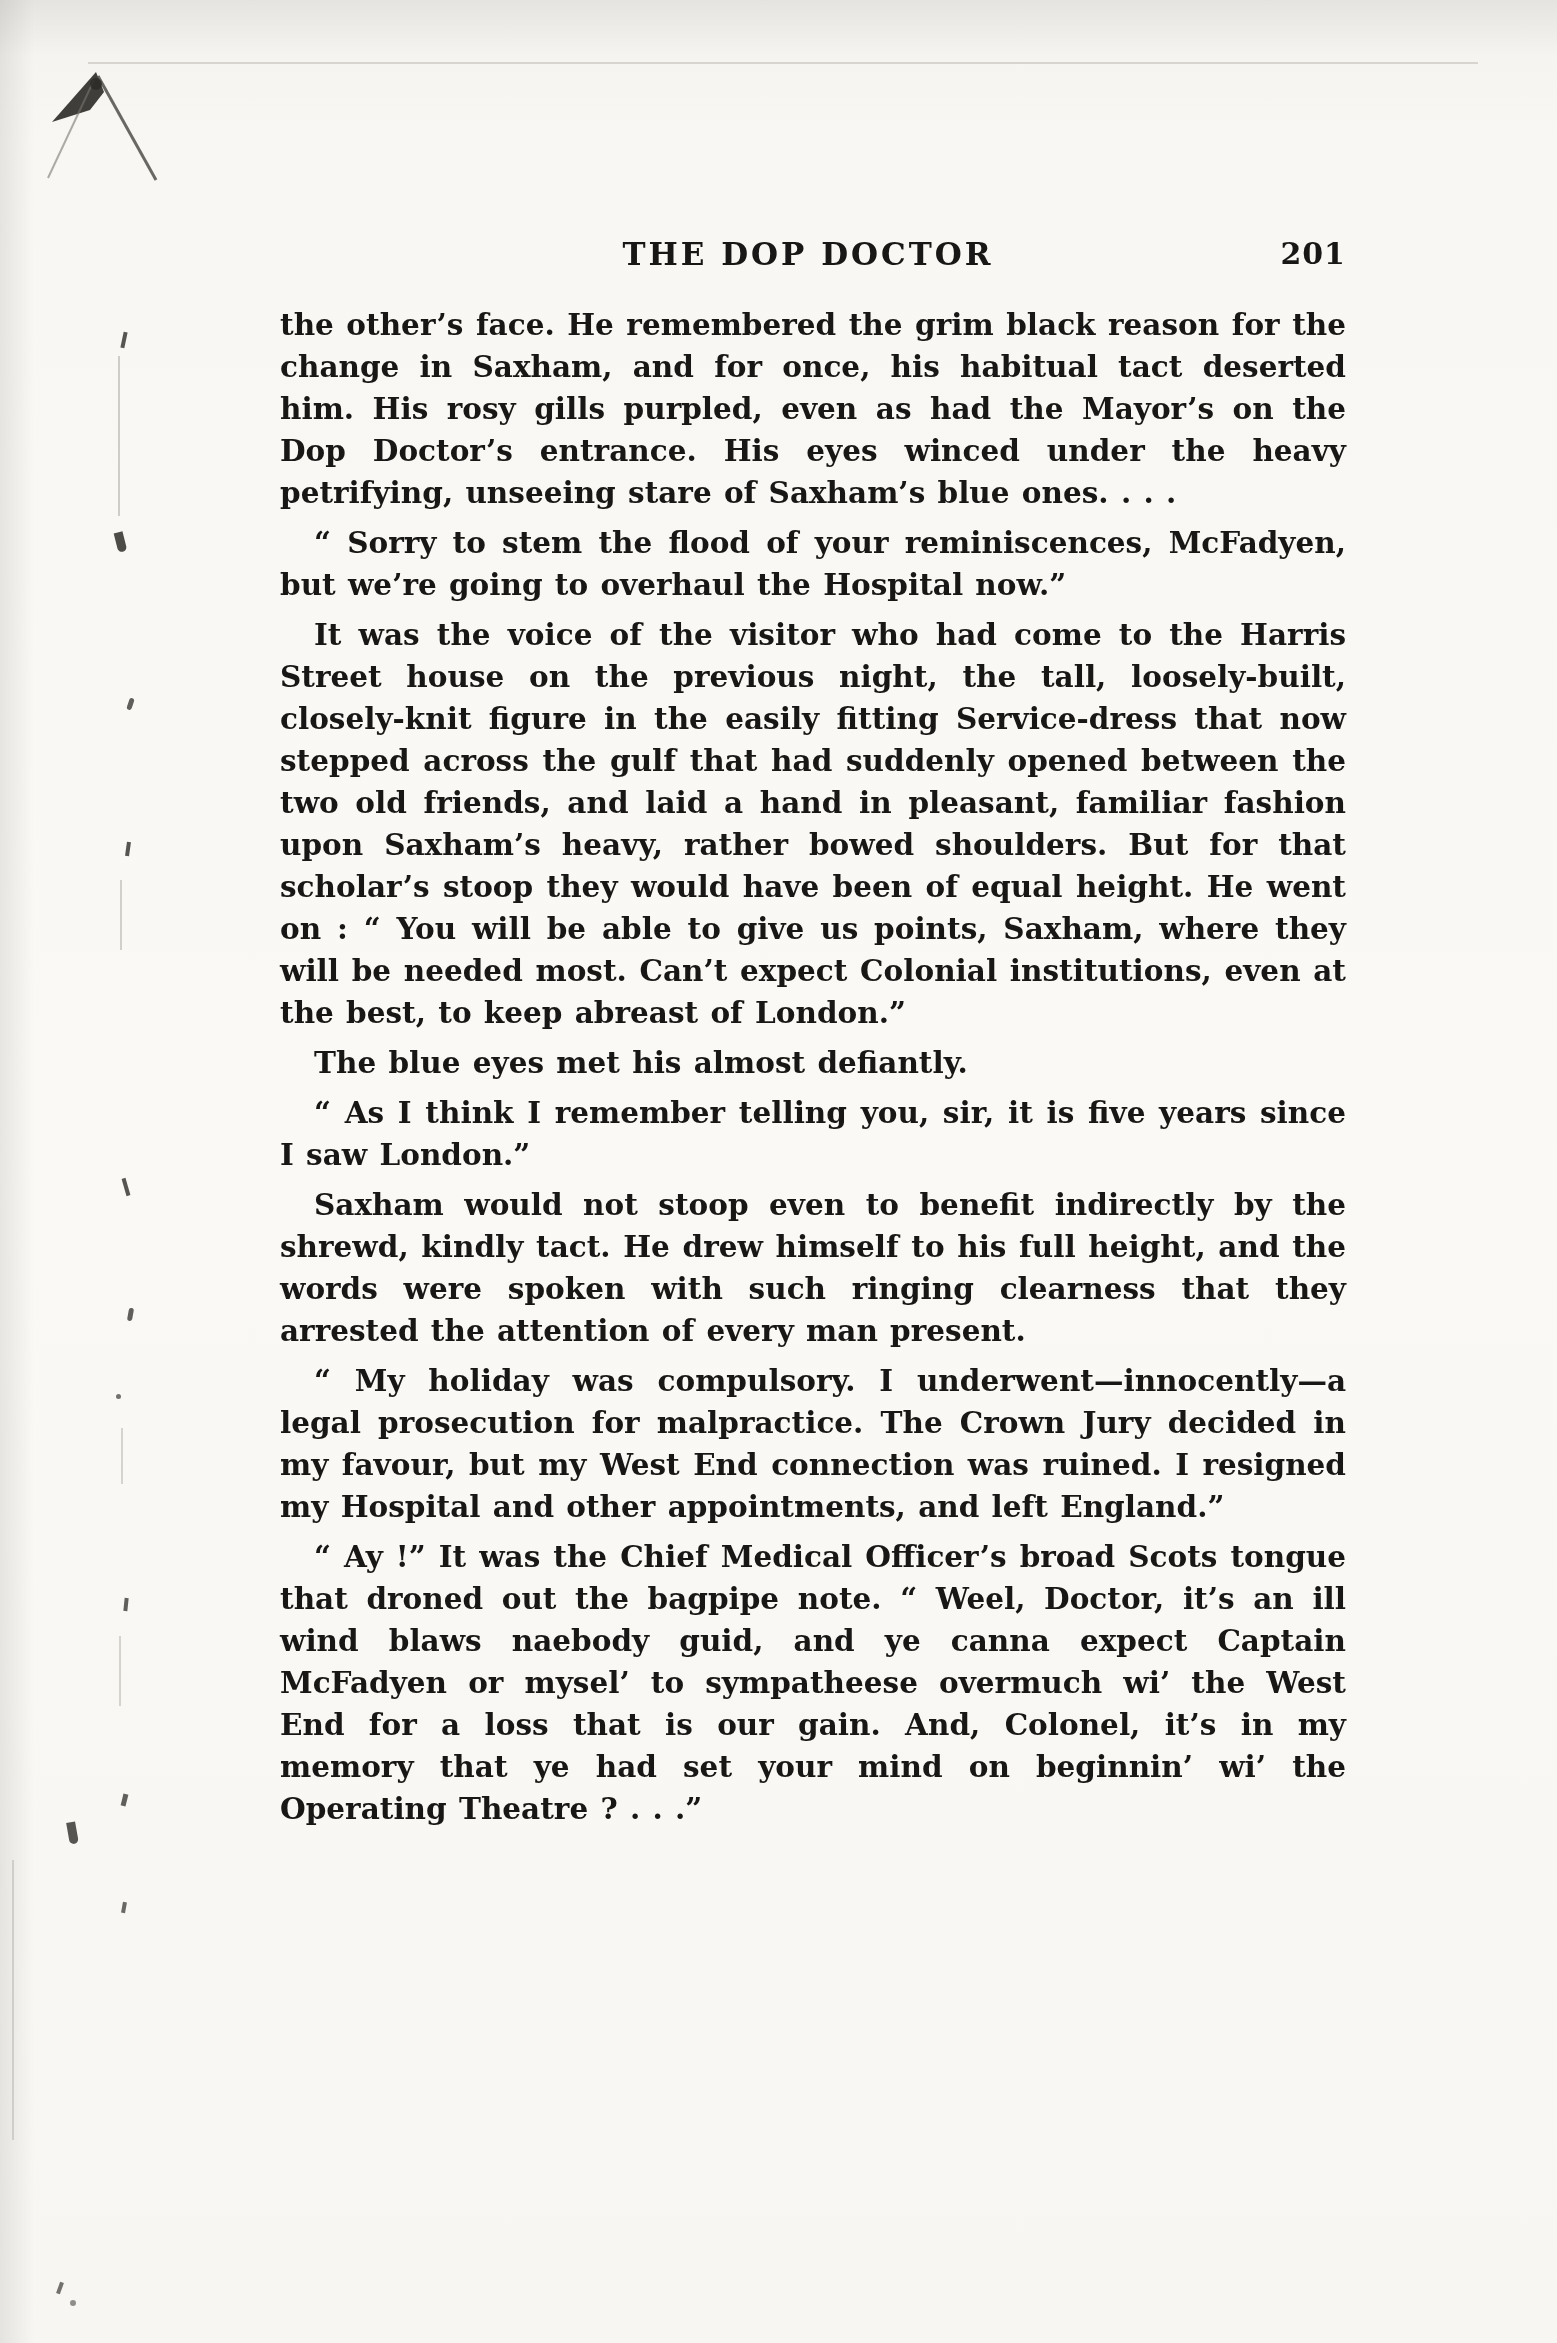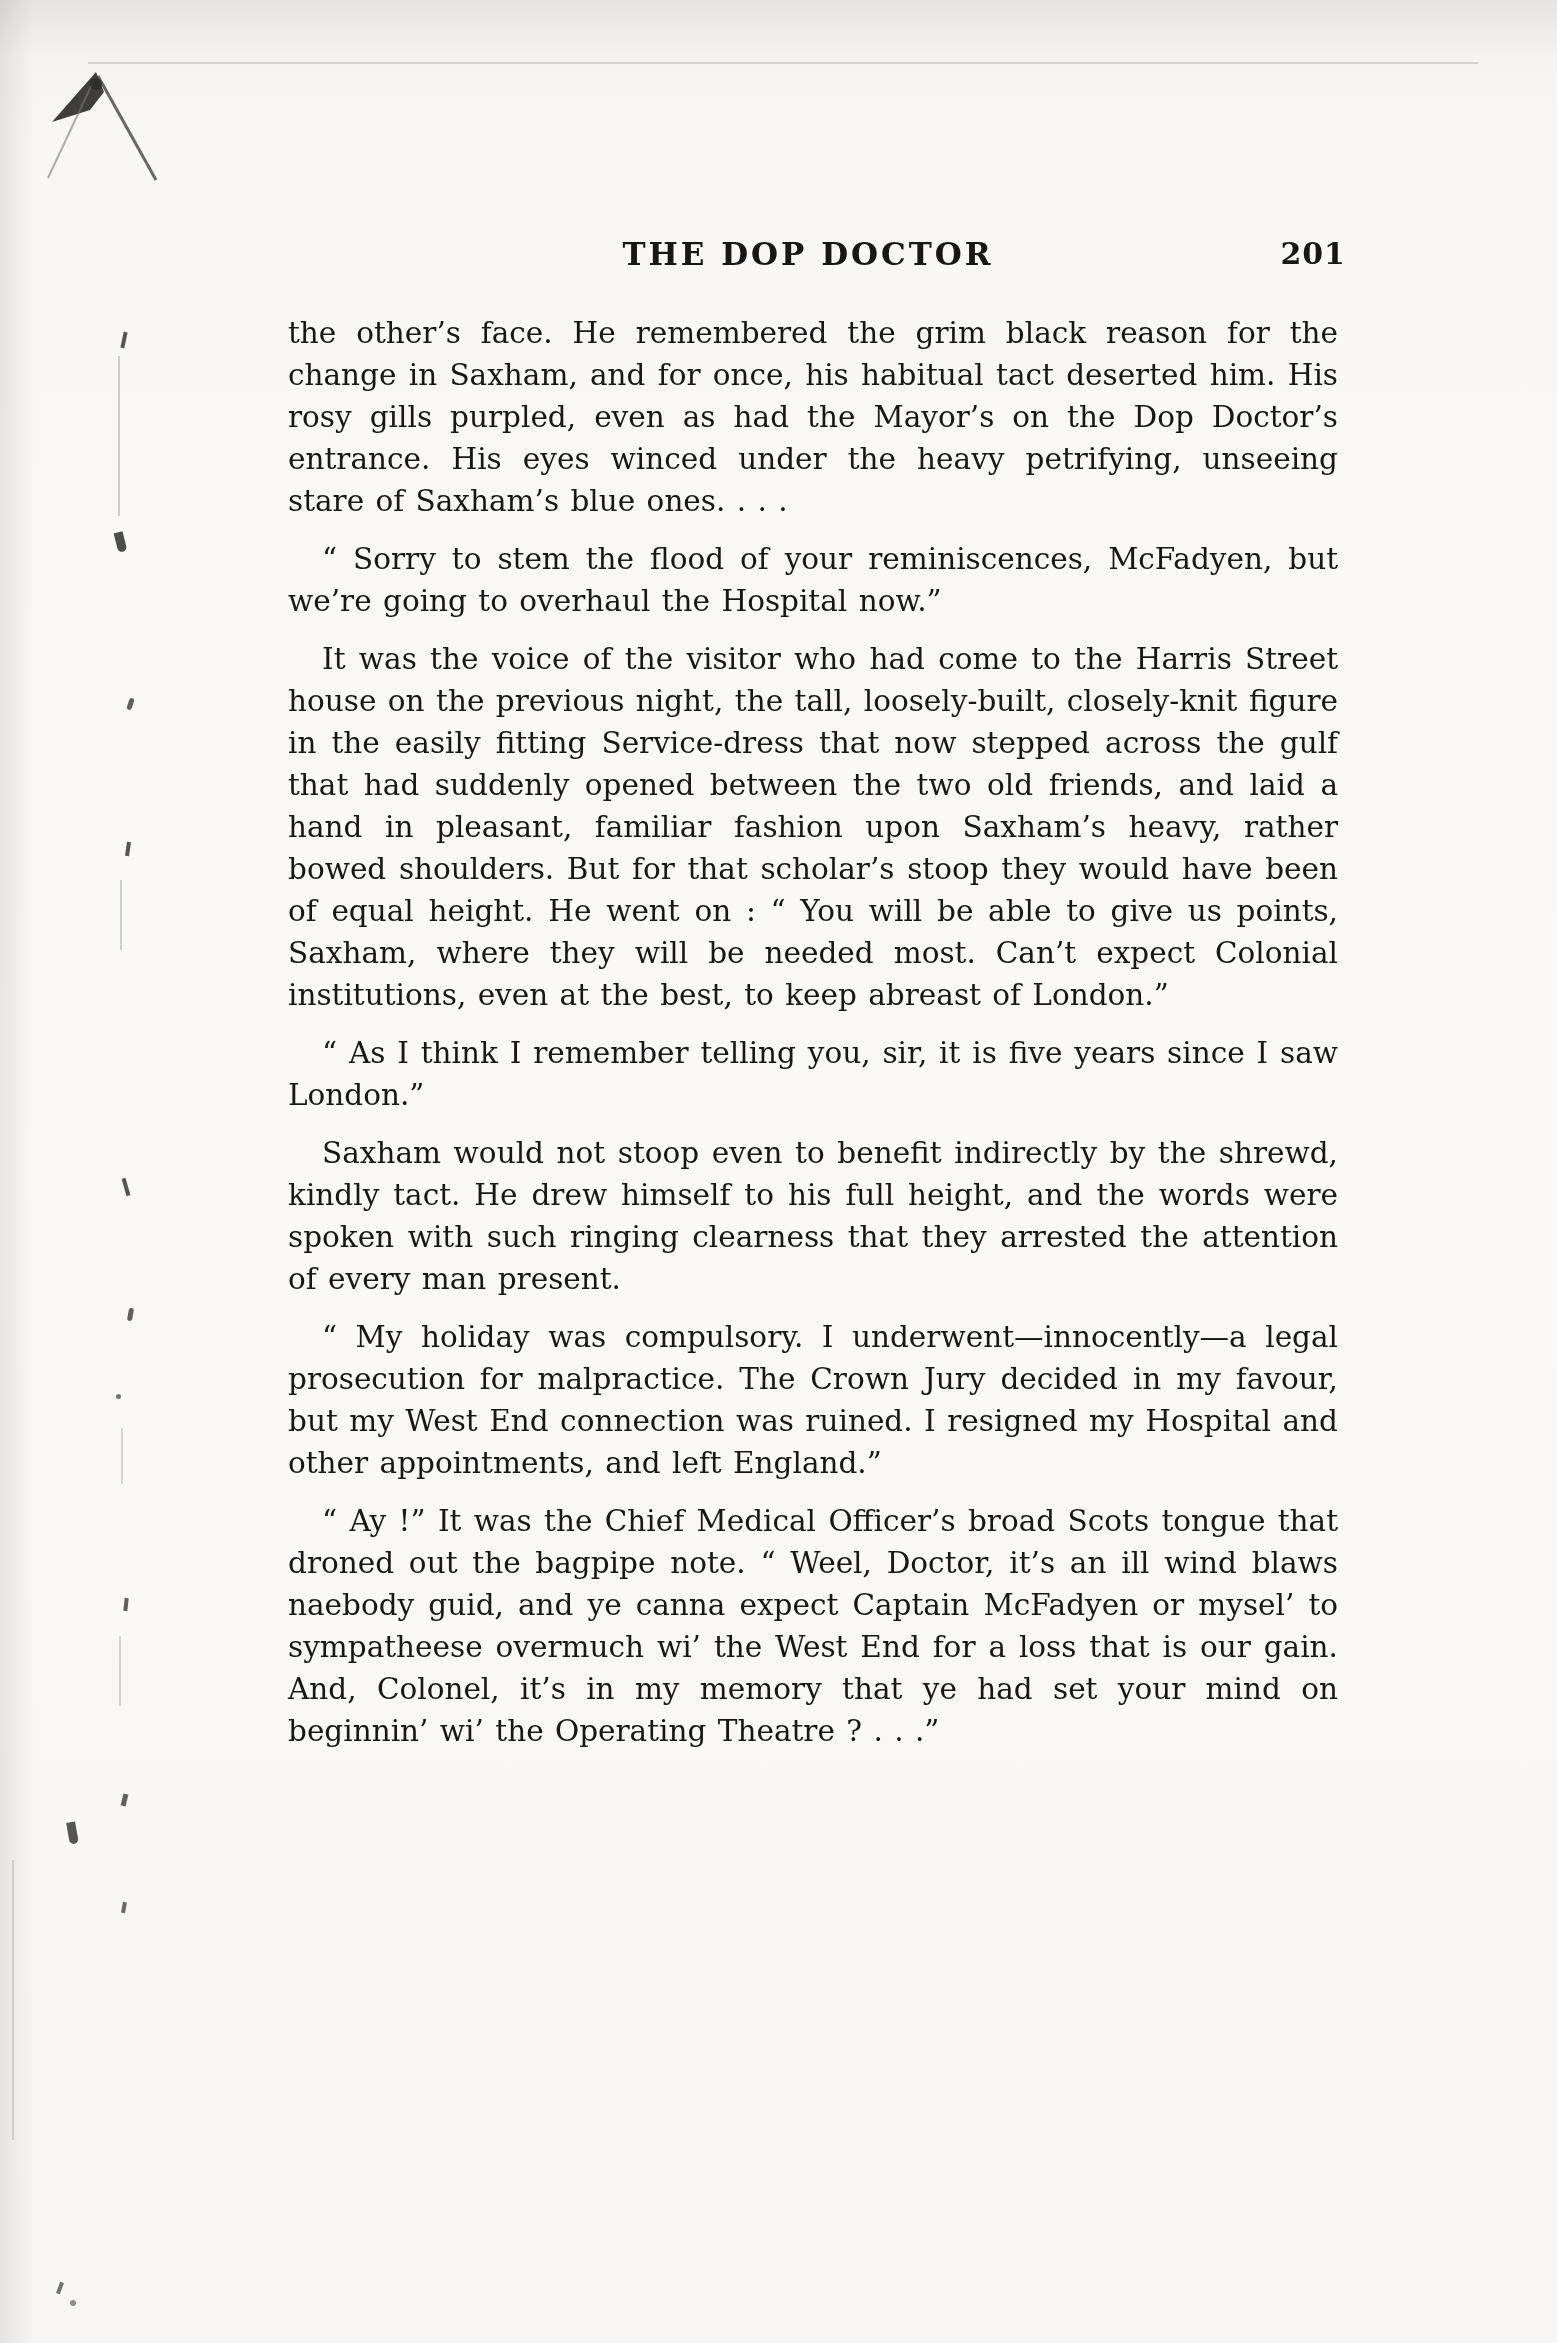--- a/index.html
+++ b/index.html
@@ -48,21 +48,22 @@
     position: absolute;
     top: 296px;
     left: 272px;
     width: 1082px;
     font-size: 29.5px;
     line-height: 42px;
     text-align: justify;
     word-spacing: 2px;
   }
   .body-text p {
-    margin: 16px;
+    margin: 8px;
+    font-weight: bold;
   }
   .body-text p.indent {
     text-indent: 34px;
   }
   
   .artifact { position: absolute; background: #3a3834; }
   .hairline { position: absolute; background: #bdbab4; }
   .edge-shade {
     position: absolute;
     left: 0; top: 0; bottom: 0;
@@ -120,19 +121,20 @@
 
   <div class="header">
     <div class="title">THE DOP DOCTOR</div>
     <div class="page-num">201</div>
   </div>
 
   <div class="body-text">
     <p>the other’s face.  He remembered the grim black reason for the change in Saxham, and for once, his habitual tact deserted him.  His rosy gills purpled, even as had the Mayor’s on the Dop Doctor’s entrance.  His eyes winced under the heavy petrifying, unseeing stare of Saxham’s blue ones. . . .</p>
     <p class="indent">“ Sorry to stem the flood of your reminiscences, McFadyen, but we’re going to overhaul the Hospital now.”</p>
     <p class="indent">It was the voice of the visitor who had come to the Harris Street house on the previous night, the tall, loosely-built, closely-knit figure in the easily fitting Service-dress that now stepped across the gulf that had suddenly opened between the two old friends, and laid a hand in pleasant, familiar fashion upon Saxham’s heavy, rather bowed shoulders.  But for that scholar’s stoop they would have been of equal height.  He went on : “ You will be able to give us points, Saxham, where they will be needed most. Can’t expect Colonial institutions, even at the best, to keep abreast of London.”</p>
+    <p class="indent">The blue eyes met his almost defiantly.</p>
     <p class="indent">“ As I think I remember telling you, sir, it is five years since I saw London.”</p>
     <p class="indent">Saxham would not stoop even to benefit indirectly by the shrewd, kindly tact.  He drew himself to his full height, and the words were spoken with such ringing clearness that they arrested the attention of every man present.</p>
     <p class="indent">“ My holiday was compulsory.  I underwent—innocently—a legal prosecution for malpractice.  The Crown Jury decided in my favour, but my West End connection was ruined.  I resigned my Hospital and other appointments, and left England.”</p>
     <p class="indent">“ Ay !”  It was the Chief Medical Officer’s broad Scots tongue that droned out the bagpipe note.  “ Weel, Doctor, it’s an ill wind blaws naebody guid, and ye canna expect Captain McFadyen or mysel’ to sympatheese overmuch wi’ the West End for a loss that is our gain. And, Colonel, it’s in my memory that ye had set your mind on beginnin’ wi’ the Operating Theatre ? . . .”</p>
   </div>
 
 </div>
 
 </body></html>

